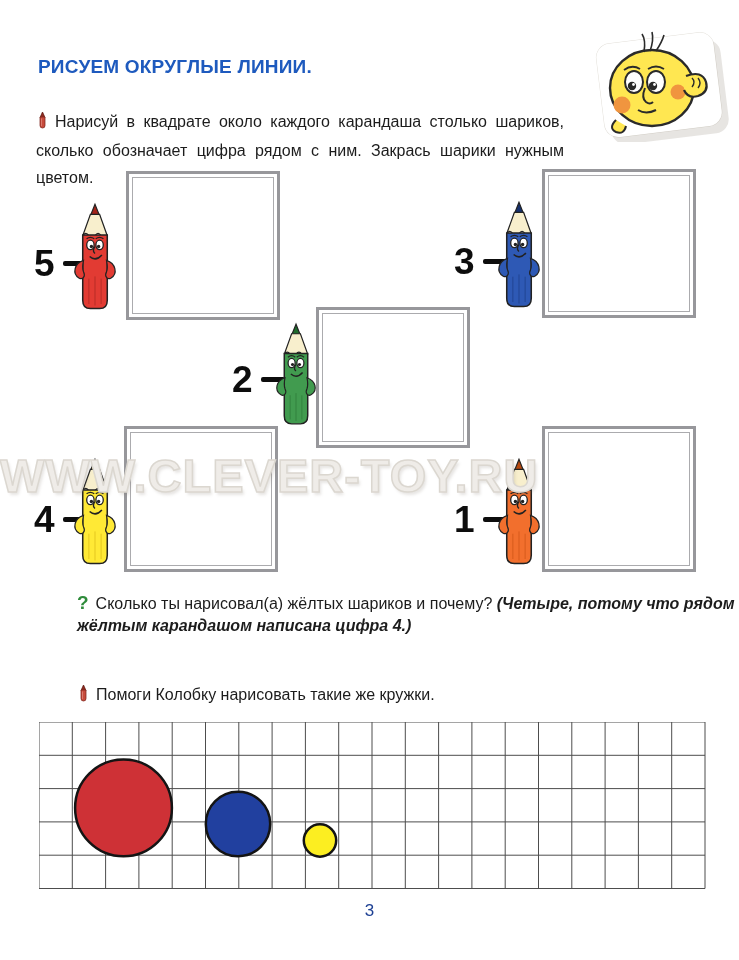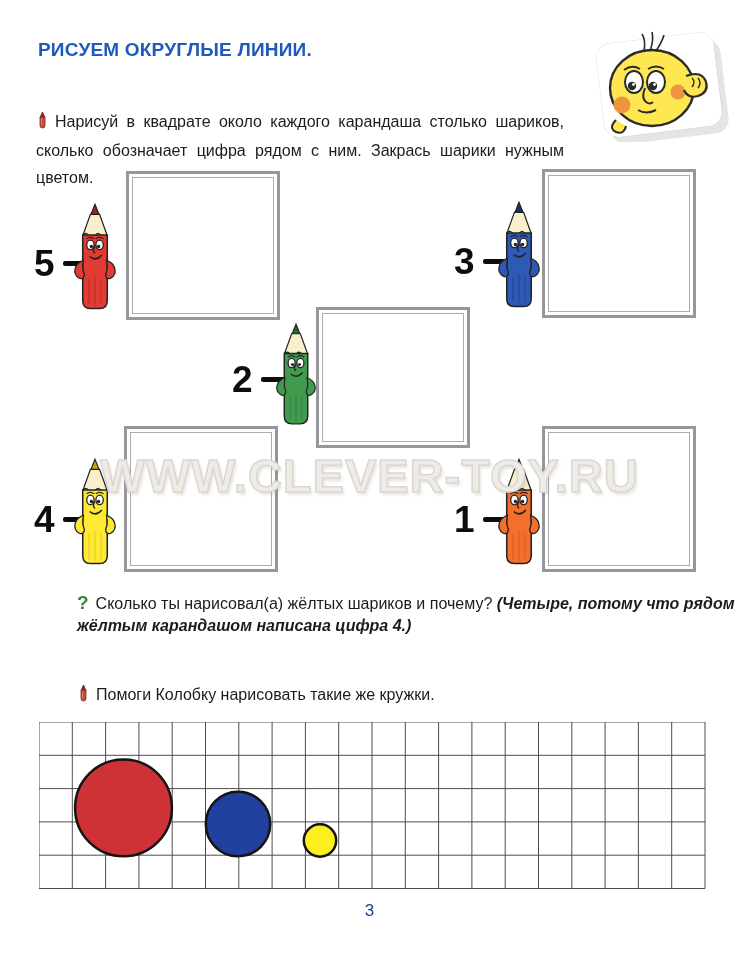--- a/index.html
+++ b/index.html
@@ -2,41 +2,41 @@
 <html><head>
 <meta charset="utf-8">
 <style>
   html,body{margin:0;padding:0;background:#fff;}
   #page{
     position:relative;width:739px;height:960px;background:#ffffff;overflow:hidden;
     font-family:"Liberation Sans", sans-serif;color:#1c1c1c;
   }
   
   .title{
-    position:absolute;left:38px;top:37px;width:430px;
+    position:absolute;left:38px;top:54px;width:430px;
     font-size:19px;line-height:25px;font-weight:bold;color:#1e5abe;letter-spacing:.2px;
   }
   .kolobok{position:absolute;left:586px;top:26px;width:144px;height:116px;}
   
   .instruction{
     position:absolute;left:36px;top:108px;width:528px;
     font-size:16px;line-height:27px;text-align:justify;
   }
   .bullet-pencil{display:inline-block;vertical-align:-2px;margin-right:6px;}
   
   #task-layer{position:absolute;left:0;top:0;width:739px;height:960px;z-index:1;}
   .num-group{position:absolute;display:flex;align-items:center;gap:8px;}
   .num{font-size:37px;font-weight:bold;color:#0d0d0d;line-height:1;}
   .num-dash{width:24px;height:5px;background:#0d0d0d;border-radius:2px;}
   .pencil{position:absolute;}
   .square{position:absolute;border:3px solid #97979b;background:#fff;box-sizing:border-box;}
   .square-inner{position:absolute;inset:3px;border:1px solid #ababae;}
   
   .watermark{
-    position:absolute;left:0;right:0;top:448px;z-index:5;text-align:center;
+    position:absolute;left:0;right:0;top:448px;z-index:5;text-align:left;
     font-size:47px;font-weight:bold;letter-spacing:1px;
     color:#efece8;-webkit-text-stroke:1.5px #dbd7d0;
     text-shadow:2px 3px 3px rgba(120,112,100,.18);
     pointer-events:none;white-space:nowrap;
   }
   
   .qa{position:absolute;left:36px;width:672px;font-size:16px;line-height:21.5px;margin-left:41px;}
   .q-block{top:592px;}
   .note-block{top:641px;}
   .task2-block{top:684px;}

